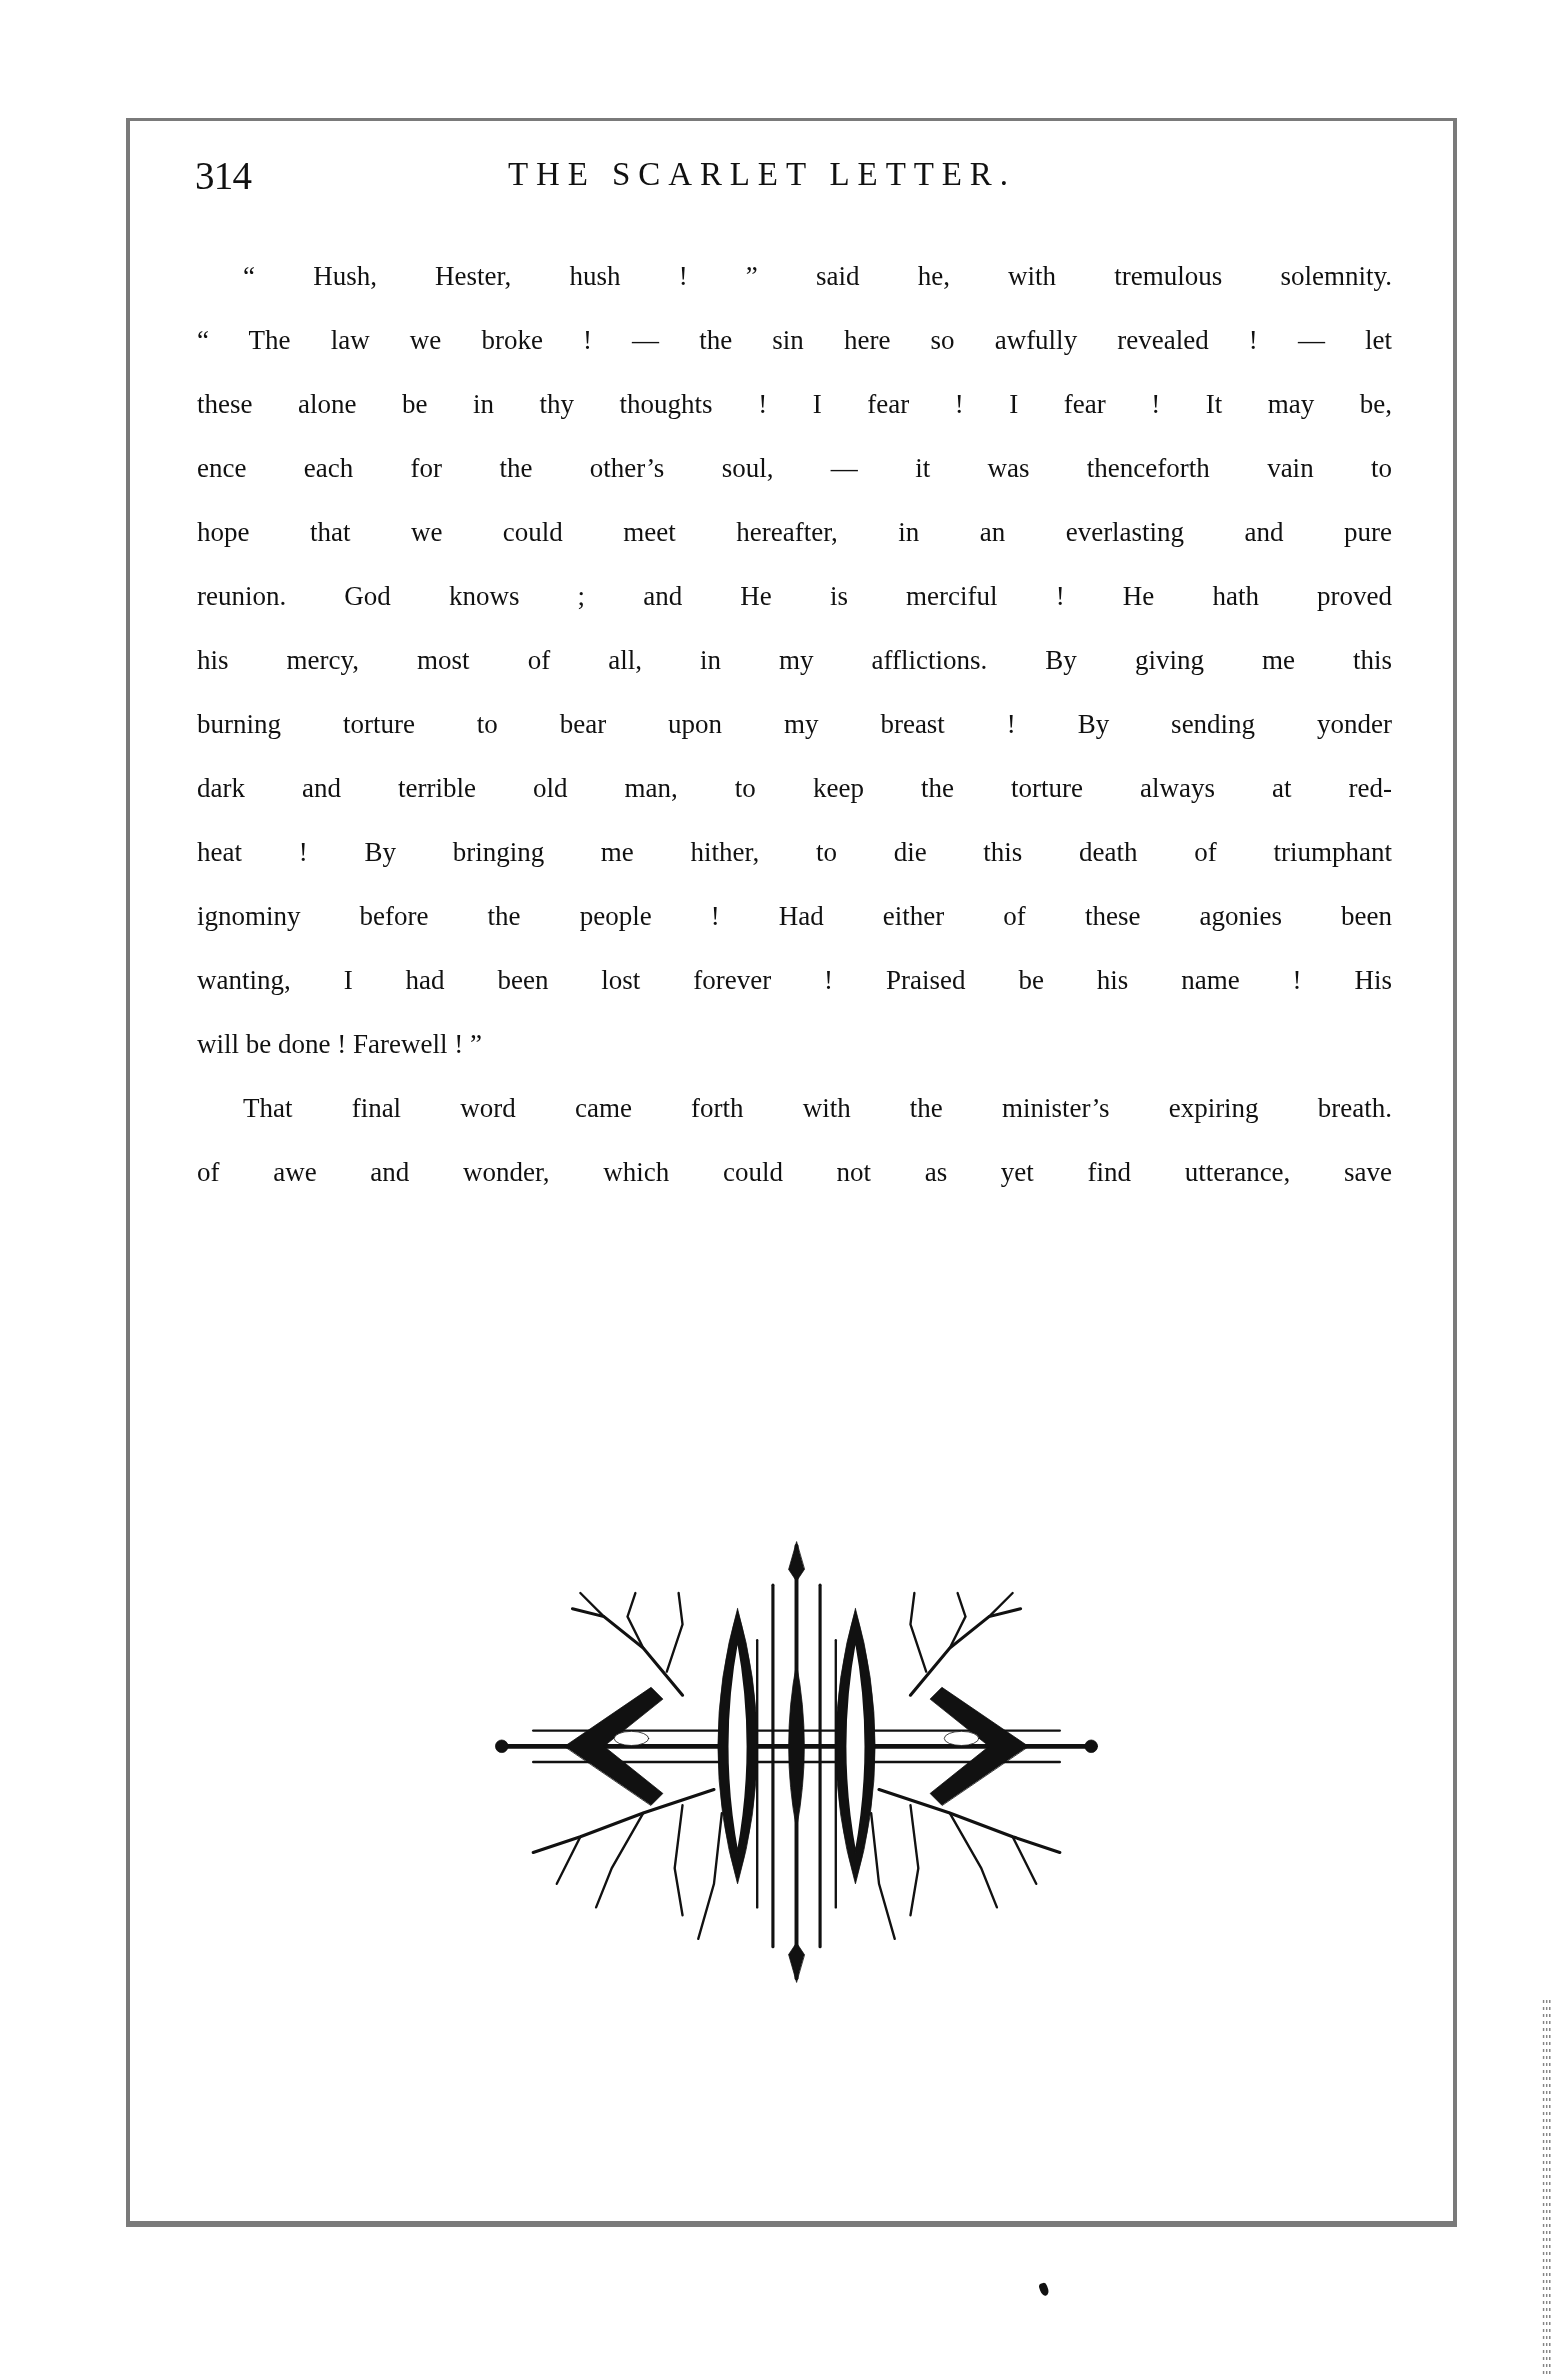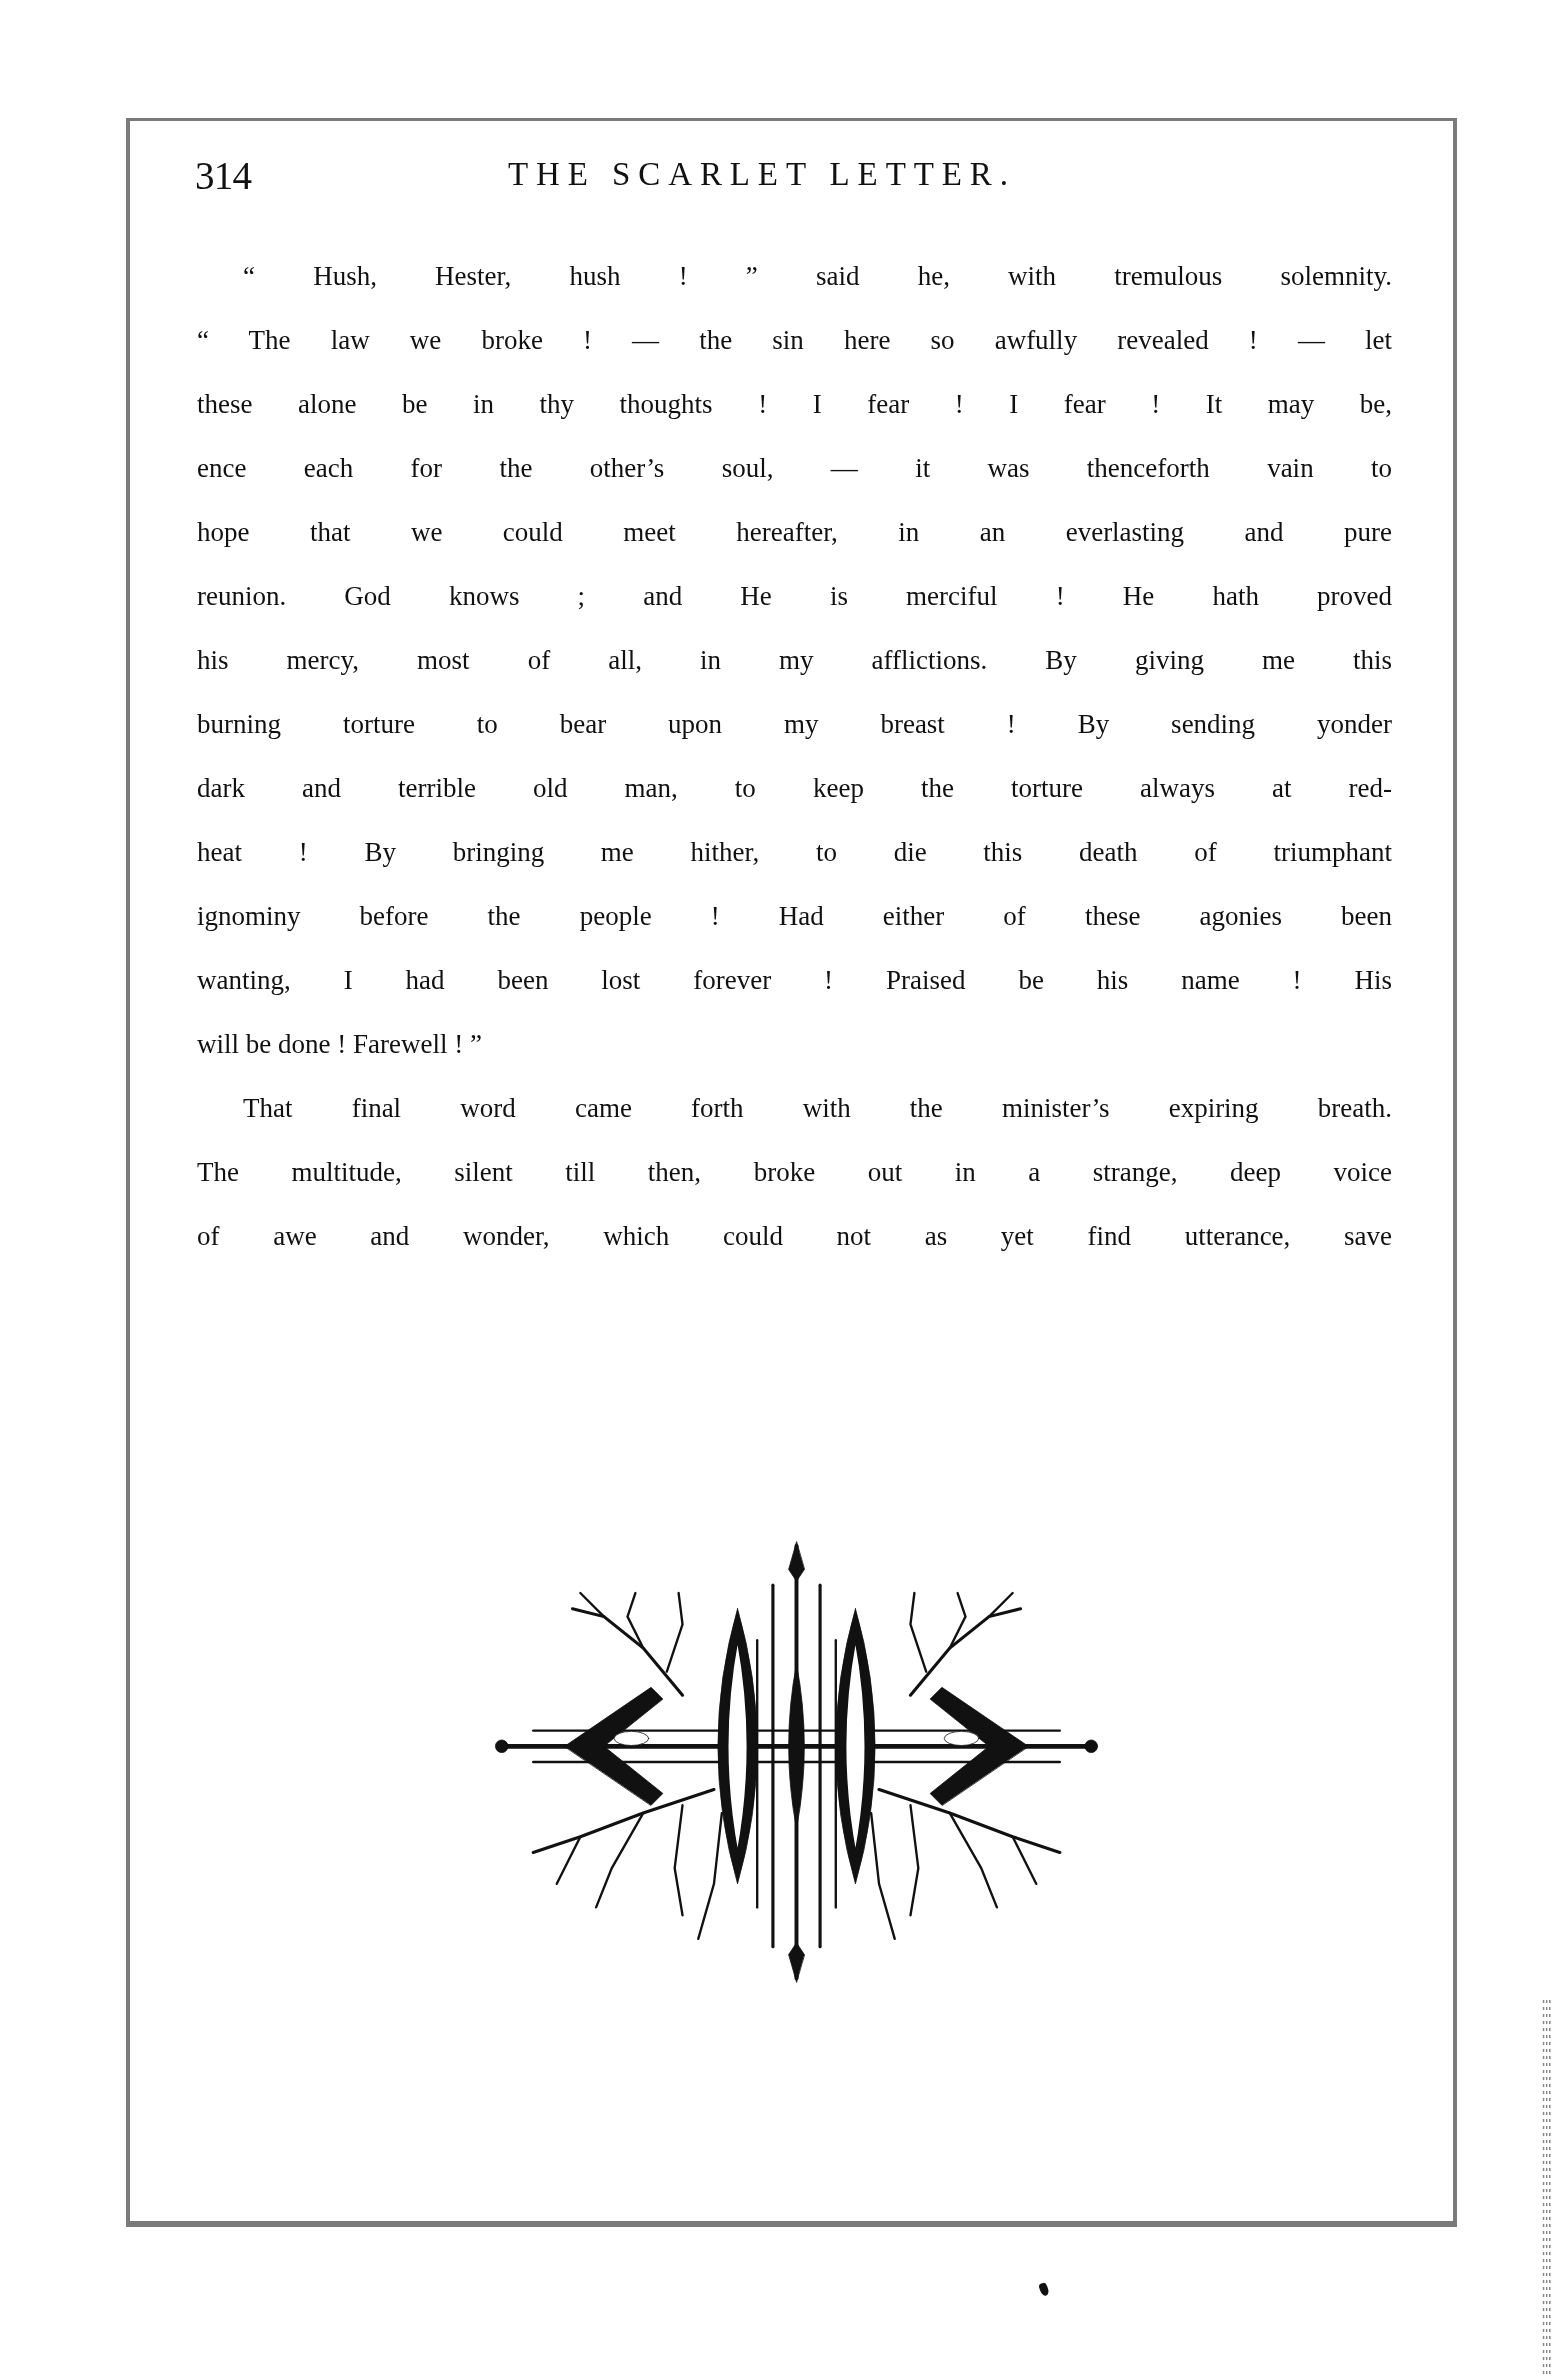--- a/index.html
+++ b/index.html
@@ -123,21 +123,20 @@
     <span class="line">his mercy, most of all, in my afflictions. By giving me this</span>
     <span class="line">burning torture to bear upon my breast ! By sending yonder</span>
     <span class="line">dark and terrible old man, to keep the torture always at red-</span>
     <span class="line">heat ! By bringing me hither, to die this death of triumphant</span>
     <span class="line">ignominy before the people ! Had either of these agonies been</span>
     <span class="line">wanting, I had been lost forever ! Praised be his name ! His</span>
     <span class="line last">will be done ! Farewell ! ”</span>
   </div>
   <div class="paragraph para2">
     <span class="line indent">That final word came forth with the minister’s expiring breath.</span>
-    <span class="line">The multitude, silent till then, broke out in a strange, deep voice</span>
     <span class="line">of awe and wonder, which could not as yet find utterance, save</span>
   </div>
 </div>
 
 <div class="ornament">
   <svg viewBox="0 0 790 570" xmlns="http://www.w3.org/2000/svg">
     <g stroke="#111" fill="none" stroke-linecap="round">
 
       <line x1="395" y1="10" x2="395" y2="560" stroke-width="5"></line>
       <path d="M395 5 L385 40 L395 55 L405 40 Z" fill="#111"></path>

